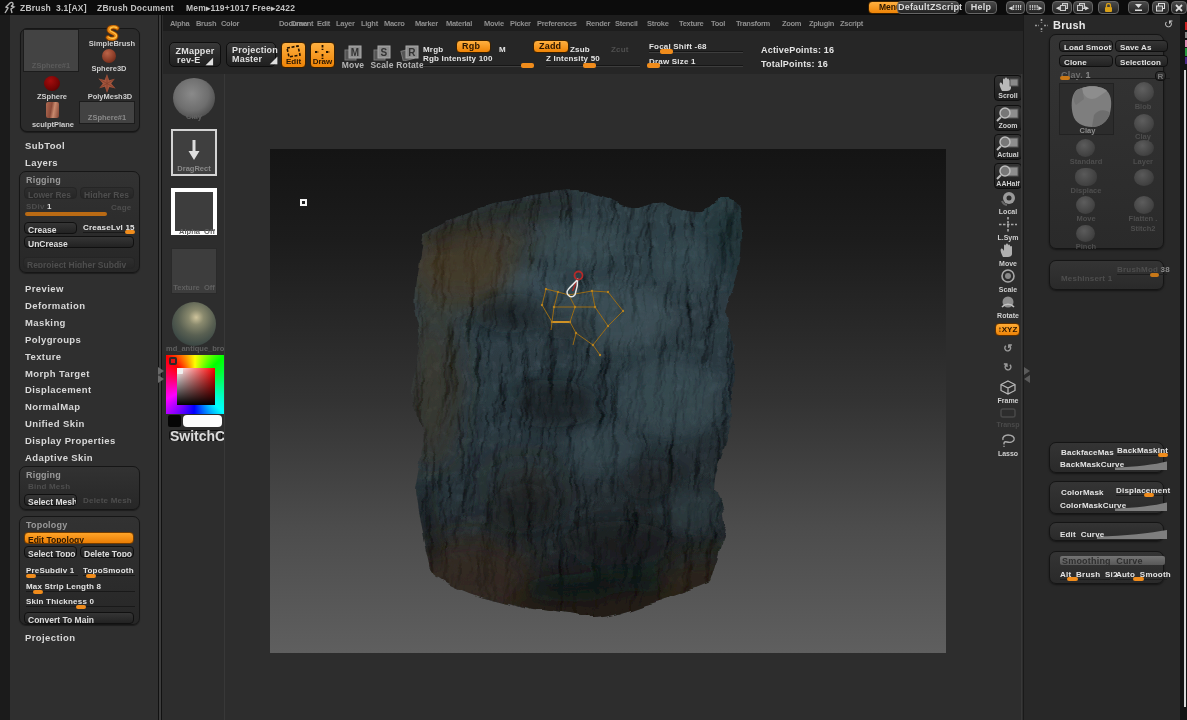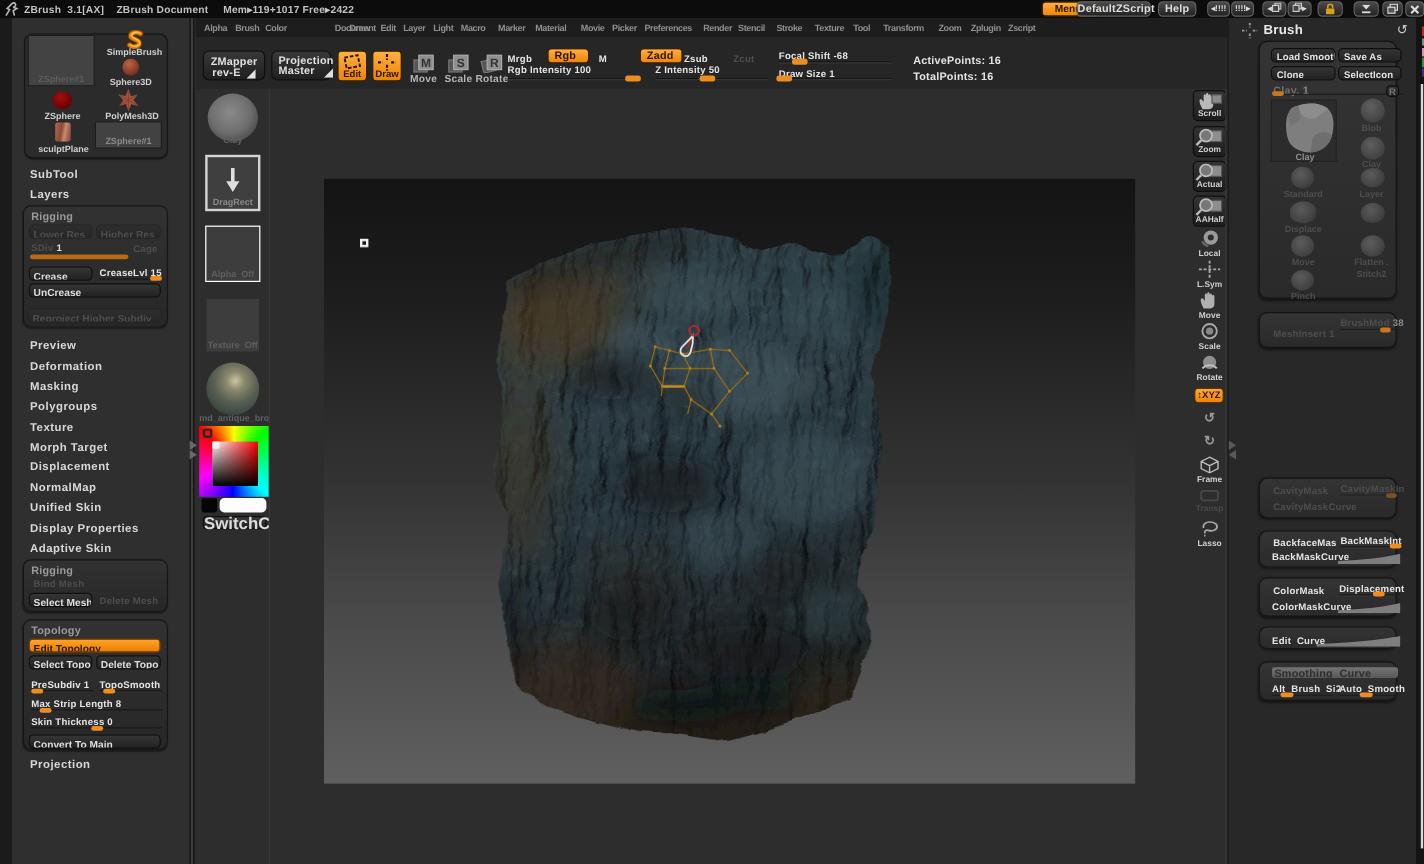--- a/index.html
+++ b/index.html
@@ -301,21 +301,21 @@
       <div class="thumblbl" style="left:0; top:35px; width:46px;">Clay</div>
     </div>
 
     <div class="abs" style="left:8px; top:55px; width:46px; height:47px; background:#3f3f3f; border:2px solid #d4d4d4;">
       <svg width="42" height="34" viewBox="0 0 42 34" style="position:absolute; left:0; top:3px;">
         <path d="M19.5 6 L22.5 6 L22.5 17 L26.5 17 L21 26 L15.5 17 L19.5 17 Z" fill="#dedede"></path>
       </svg>
       <div class="thumblbl" style="left:0; top:33px; width:42px; color:#8a8a8a;">DragRect</div>
     </div>
 
-    <div class="abs" style="left:8px; top:114px; width:46px; height:47px; background:#3d3d3d; border:1px solid #ffffff;">
+    <div class="abs" style="left:8px; top:114px; width:46px; height:47px; background:#3d3d3d; border:4px solid #ffffff;">
       <div class="thumblbl" style="left:0; top:35px; width:44px;">Alpha&nbsp; Off</div>
     </div>
 
     <div class="abs" style="left:8px; top:174px; width:46px; height:46px; background:#3d3d3d; border:1px solid #2a2a2a;">
       <div class="thumblbl" style="left:0; top:34px; width:44px;text-align:center;">Texture&nbsp; Off</div>
     </div>
 
     <div class="abs" style="left:7px; top:228px; width:48px; height:46px;">
       <div style="position:absolute; left:2px; top:0px; width:44px; height:44px; border-radius:50%; background:radial-gradient(circle at 55% 35%, #cfc49c 0%, #8a8a6e 20%, #596052 48%, #3e4a46 72%, #252a22 95%);"></div>
       <div class="thumblbl" style="left:-4px; top:42px; width:56px;">md_antique_bron</div>
@@ -621,27 +621,20 @@
 
     <div class="rbox" style="left:25px; top:245px; width:115px; height:30px;">
       <span class="abs lbl-dis" style="left:67px; top:4px;">BrushMod <span style="color:#8a8a8a;">38</span></span>
       <div class="abs" style="left:67px; top:13px; width:50px; height:1px; background:#1e1e1e;"></div>
       <div class="abs" style="left:100px; top:12px; width:9px; height:4px; background:#c87818; border-radius:2px;"></div>
       <span class="abs lbl-dis" style="left:11px; top:13px;">MeshInsert 1</span>
     </div>
 
 
 
-    <div class="rbox" style="left:25px; top:383px; width:115px; height:34px;">
-      <span class="abs lbl-dis" style="left:11px; top:6px;">CavityMask</span>
-      <span class="abs lbl-dis" style="left:67px; top:4px;">CavityMaskIn</span>
-      <div class="abs" style="left:67px; top:13px; width:48px; height:1px; background:#242424;"></div>
-      <div class="abs" style="left:105px; top:12px; width:9px; height:4px; background:#7e5020; border-radius:2px;"></div>
-      <span class="abs lbl-dis" style="left:11px; top:19px;">CavityMaskCurve</span>
-    </div>
 
     <div class="rbox" style="left:25px; top:427px; width:115px; height:31px;">
       <span class="abs whitetxt" style="left:11px; top:5px;">BackfaceMas</span>
       <span class="abs whitetxt" style="left:67px; top:3px;">BackMaskInt</span>
       <div class="abs" style="left:67px; top:12px; width:50px; height:1px; background:#1e1e1e;"></div>
       <div class="slider-handle" style="left:108px; top:10px; width:10px; height:4px;"></div>
       <svg class="abs" style="left:65px; top:15px;" width="52" height="12" viewBox="0 0 52 12">
         <path d="M0 12 L0 9.5 C20 9 40 6.5 52 3.5 L52 12 Z" fill="#7e7e7e"></path>
       </svg>
       <span class="abs whitetxt" style="left:10px; top:17px;">BackMaskCurve</span>

